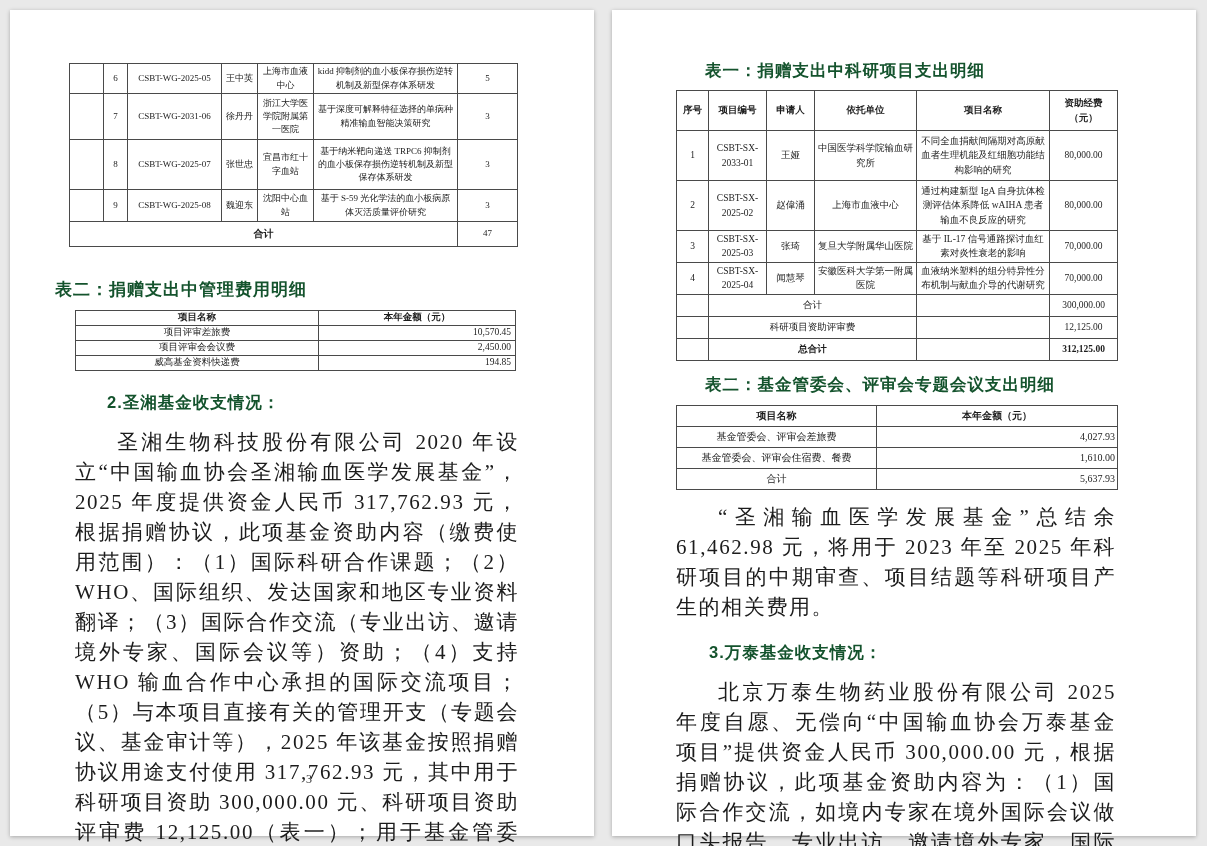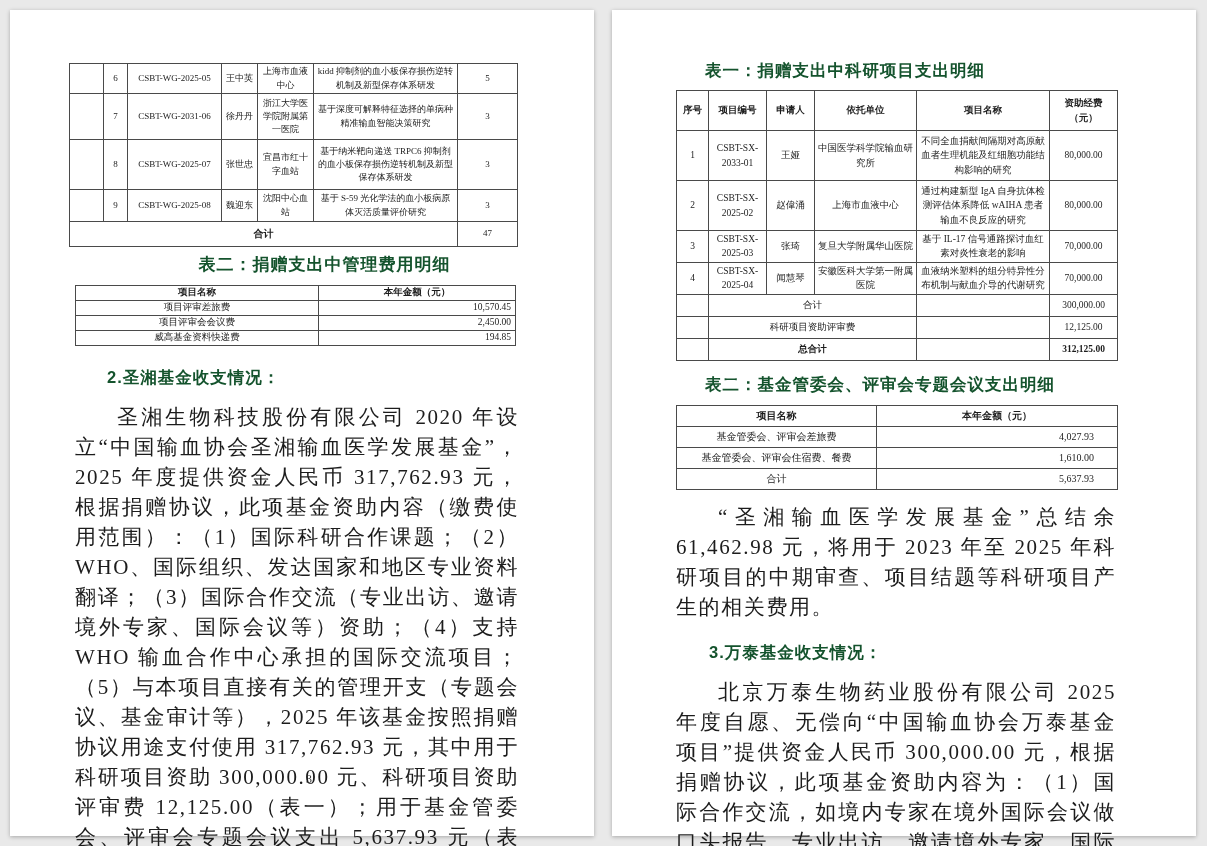--- a/index.html
+++ b/index.html
@@ -54,21 +54,21 @@
   }
 
   
   .lp-research-table {
     margin: 53px 0 0 59px;
     width: 448px;
     font-size: 9px;
     line-height: 1.45;
   }
   .lp-research-table td { color: #222; }
-  .lp-t2-heading { margin: 6px 0 0 45px; text-align: center; }
+  .lp-t2-heading { margin: 31px 0 0 45px; }
   .lp-mgmt-table {
     margin: 9px 0 0 65px;
     width: 440px;
     font-size: 9.5px;
     line-height: 1.25;
   }
   .lp-mgmt-table td { padding: 1px 4px; }
   .lp-section-heading { margin: 21px 0 0 97px; }
   .lp-para { margin: 13px 75px 0 65px; }
   .lp-page-num { left: 296px; top: 762px; }
@@ -86,21 +86,21 @@
     margin: 9px 0 0 64px;
     width: 441px;
     font-size: 10px;
     line-height: 1.35;
   }
   .rp-para-1 { margin: 12px 80px 0 64px; }
   .rp-section-heading { margin: 20px 0 0 97px; }
   .rp-para-2 { margin: 13px 80px 0 64px; }
   .rp-page-num { left: 283px; top: 764px; }
 
-  .num-right { text-align: right; padding-right: 23px; }
+  .num-right { text-align: right; padding-right: 2px; }
   .bold { font-weight: bold; }
 </style>
 </head>
 <body>
 
 <div class="canvas">
 
   <div class="page">
 
     <table class="lp-research-table">

